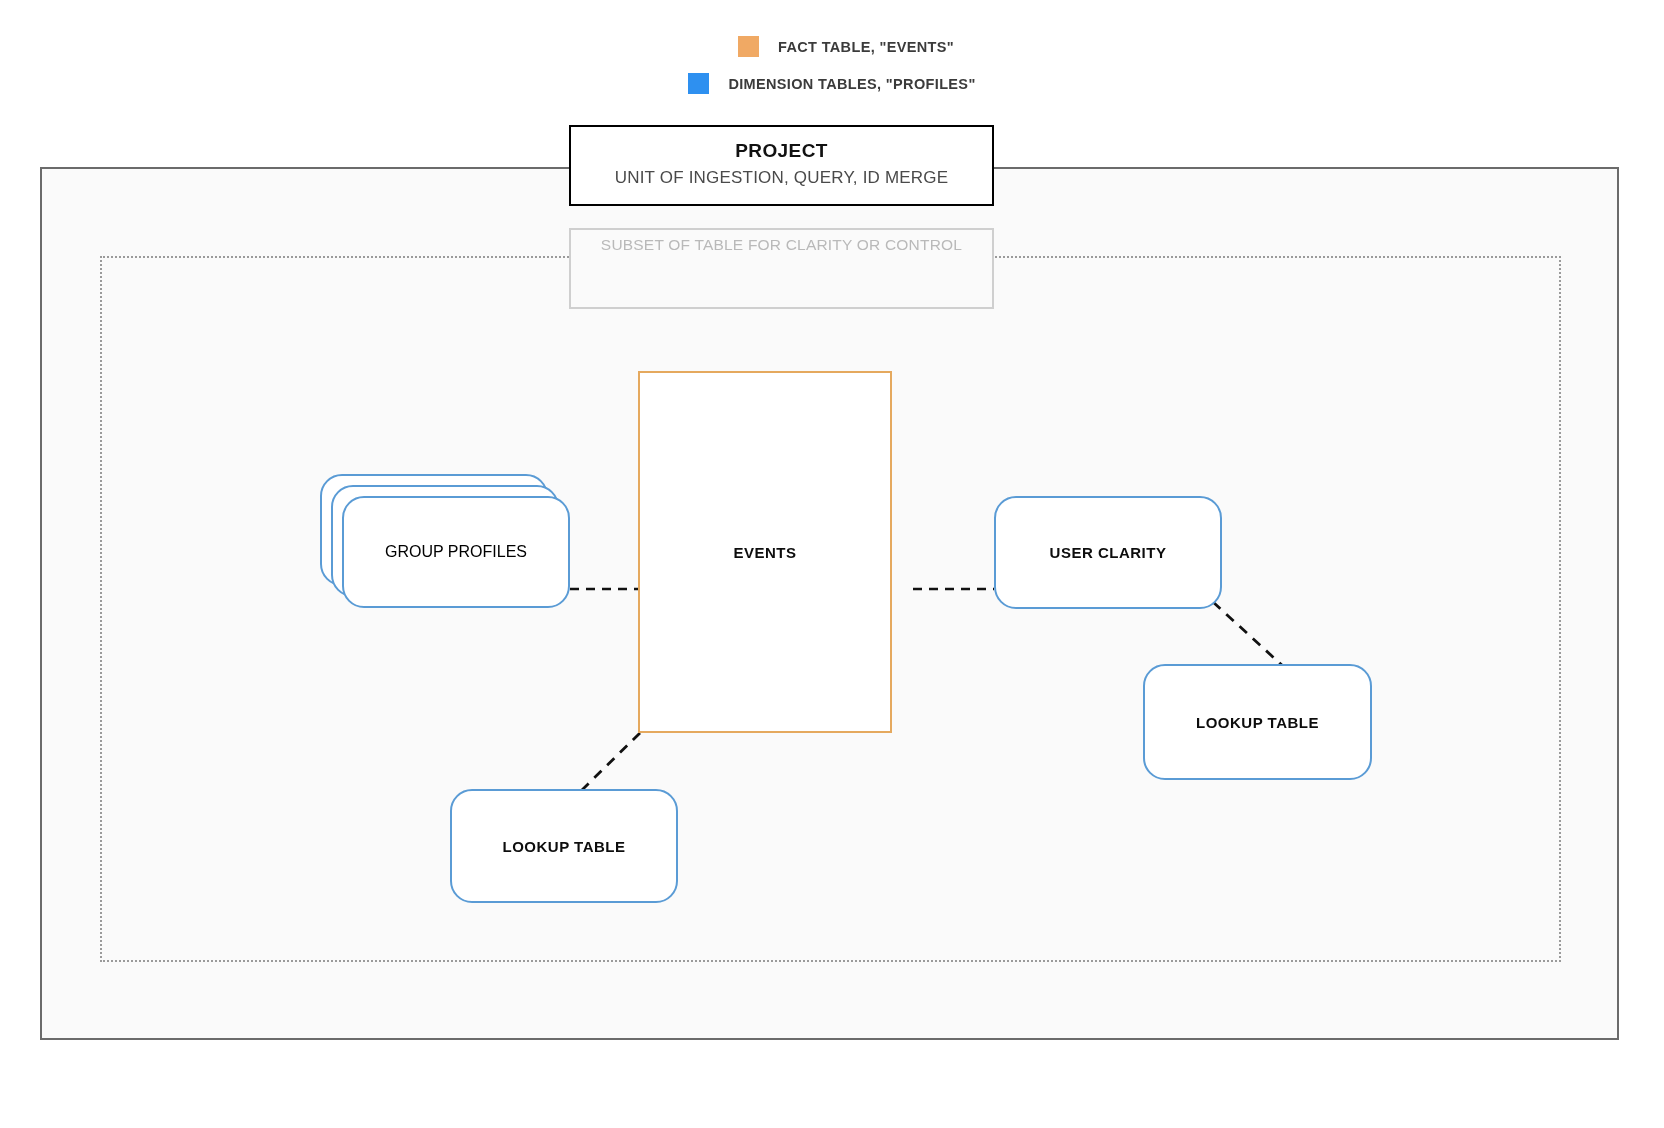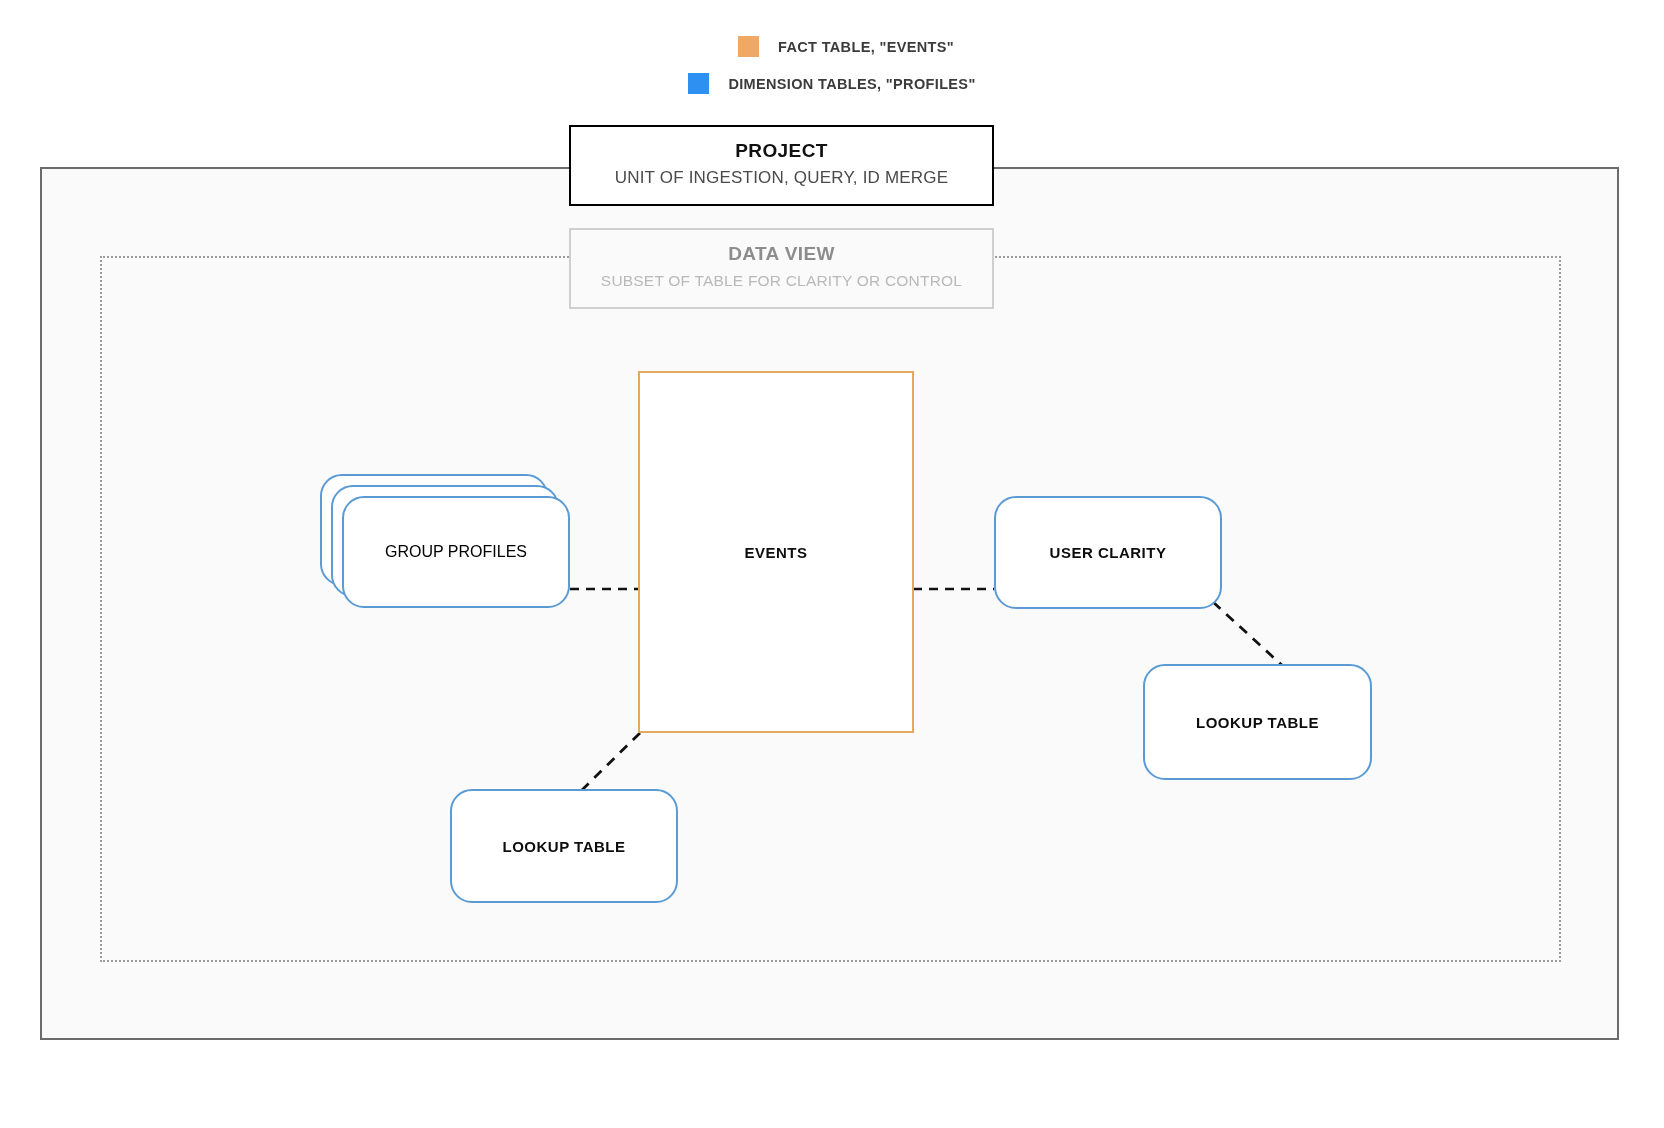--- a/index.html
+++ b/index.html
@@ -63,21 +63,21 @@
   .node{
     box-sizing:border-box;background:#ffffff;display:flex;
     align-items:center;justify-content:center;
   }
   .node .node-label{
     font-size:15px;font-weight:bold;color:#0d0d0d;letter-spacing:.5px;
     text-align:center;white-space:nowrap;
   }
 
   #events-node{
-    left:638px;top:371px;width:276px;height:362px;
+    left:638px;top:371px;width:254px;height:362px;
     border:2px solid #e5a95e;border-radius:0;
   }
 
   .profile-node{border:2.5px solid #5a9bd5;border-radius:22px;}
 
   
   #group-profiles-stack{left:320px;top:474px;width:250px;height:135px;}
   .stack-card{
     position:absolute;width:228px;height:112px;
     border:2.5px solid #5a9bd5;border-radius:22px;background:#ffffff;
@@ -123,21 +123,20 @@
 
   <line x1="640" y1="733" x2="533" y2="838" stroke="#111111" stroke-width="2.8" stroke-dasharray="10 8"></line>
 </svg>
 
 <div class="abs header-card" id="project-card">
   <div class="card-title">PROJECT</div>
   <div class="card-sub">UNIT OF INGESTION, QUERY, ID MERGE</div>
 </div>
 
 <div class="abs header-card" id="dataview-card">
-  <div class="card-title">DATA VIEW</div>
   <div class="card-sub">SUBSET OF TABLE FOR CLARITY OR CONTROL</div>
 </div>
 
 <div class="abs node" id="events-node">
   <span class="node-label">EVENTS</span>
 </div>
 
 <div class="abs" id="group-profiles-stack">
   <div class="stack-card" id="group-card-back"></div>
   <div class="stack-card" id="group-card-mid"></div>

